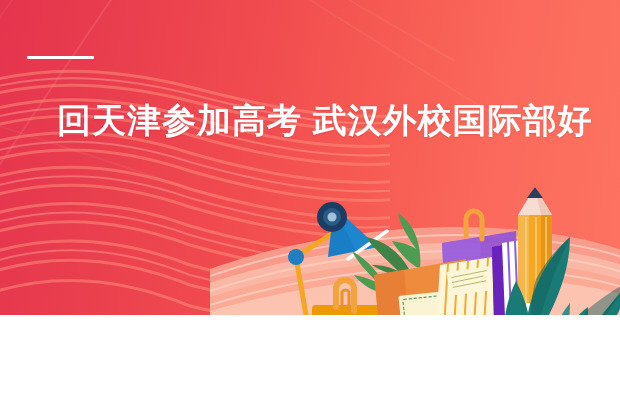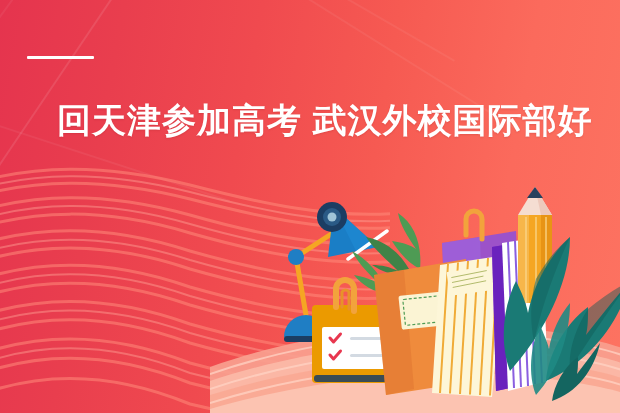--- a/index.html
+++ b/index.html
@@ -1,20 +1,20 @@
 <!DOCTYPE html>
 <html><head>
 <meta charset="utf-8">
 <style>
   html,body{margin:0;padding:0;background:#fff;}
   body{font-family:"Liberation Sans","DejaVu Sans",sans-serif;}
 
   #banner{
     position:relative;
-    width:620px;height:413px;
+    width:620px;height:315px;
     overflow:hidden;
     background:linear-gradient(100deg,#e5344e 0%,#e93e4e 18%,#f04a4f 38%,#f65a52 58%,#fb6a5c 78%,#fd7361 100%);
     text-decoration:underline;
   }
 
   
   .streak{position:absolute;background:rgba(255,255,255,0.10);transform-origin:0 0;pointer-events:none;}
   .streak.soft{background:rgba(255,255,255,0.06);}
 
   

